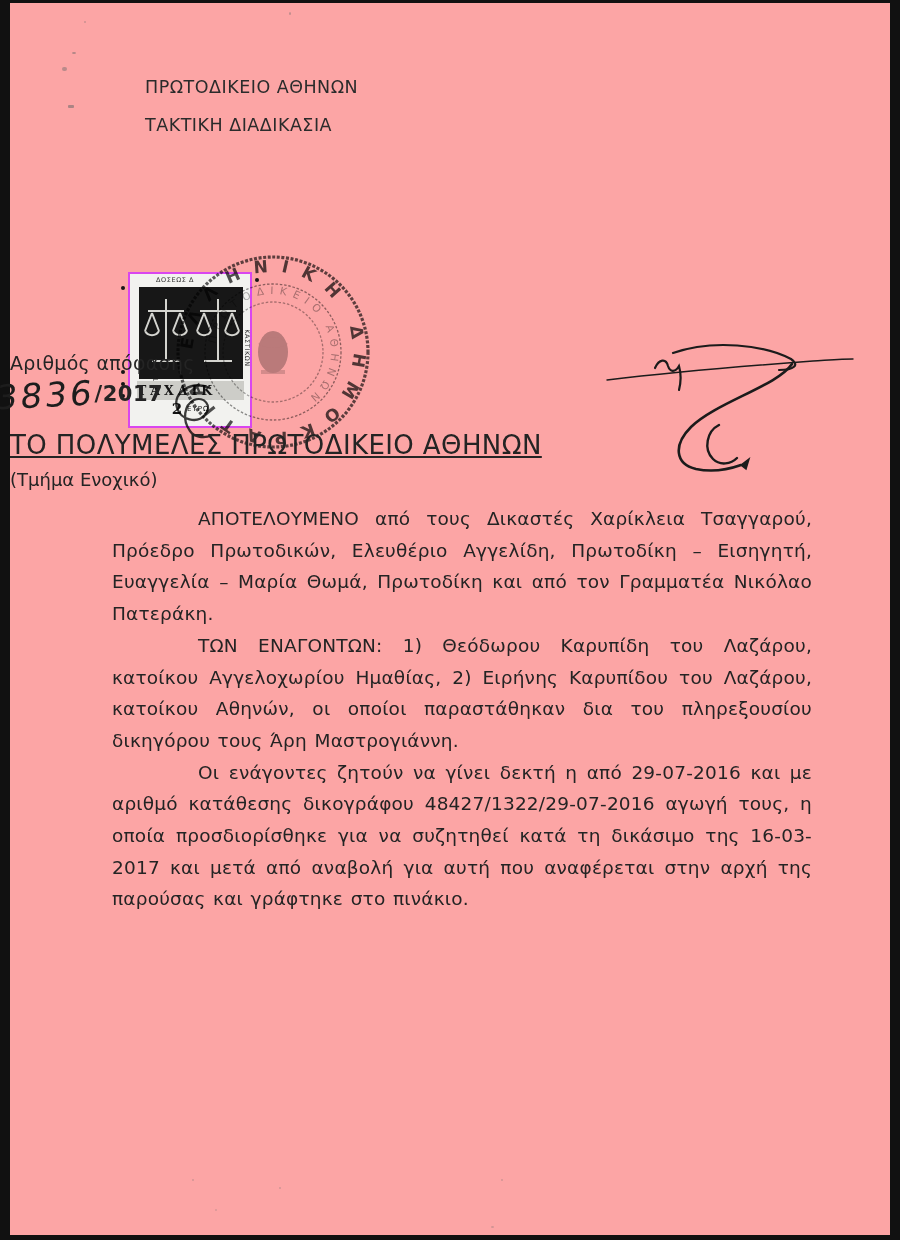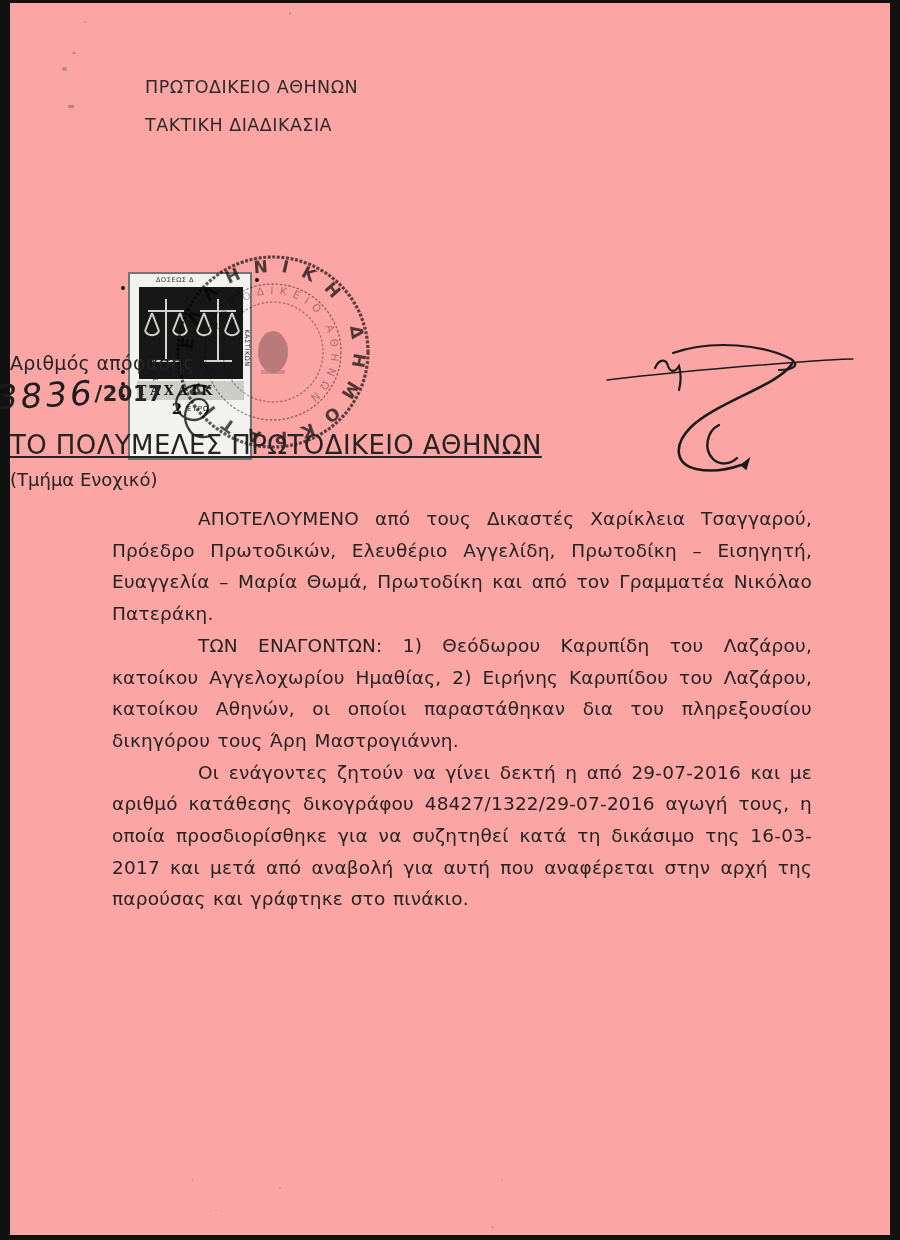--- a/index.html
+++ b/index.html
@@ -12,22 +12,22 @@
     position:absolute;left:10px;top:3px;width:880px;height:1232px;
     background:#fca5a5;color:#262626;
   }
   
   .court-header{
     position:absolute;left:135px;top:65px;
     font-size:17.5px;line-height:38px;letter-spacing:.5px;color:#2b2b2b;
   }
   
   .tax-stamp{
-    position:absolute;left:118px;top:269px;width:124px;height:188px;
-    border:2px solid #737373;background:#f2f2ef;box-sizing:border-box;
+    position:absolute;left:118px;top:269px;width:124px;height:156px;
+    border:2px solid #d946ef;background:#f2f2ef;box-sizing:border-box;
   }
   .tax-stamp .inner{
     position:absolute;left:9px;top:13px;right:7px;height:92px;
     background:#171717;
   }
   .stamp-side{
     position:absolute;font-size:6.5px;color:#333;letter-spacing:.6px;white-space:nowrap;
   }
   .stamp-side.left{left:-6px;top:72px;transform:rotate(-90deg);transform-origin:center;}
   .stamp-side.top{left:26px;top:2px;}

